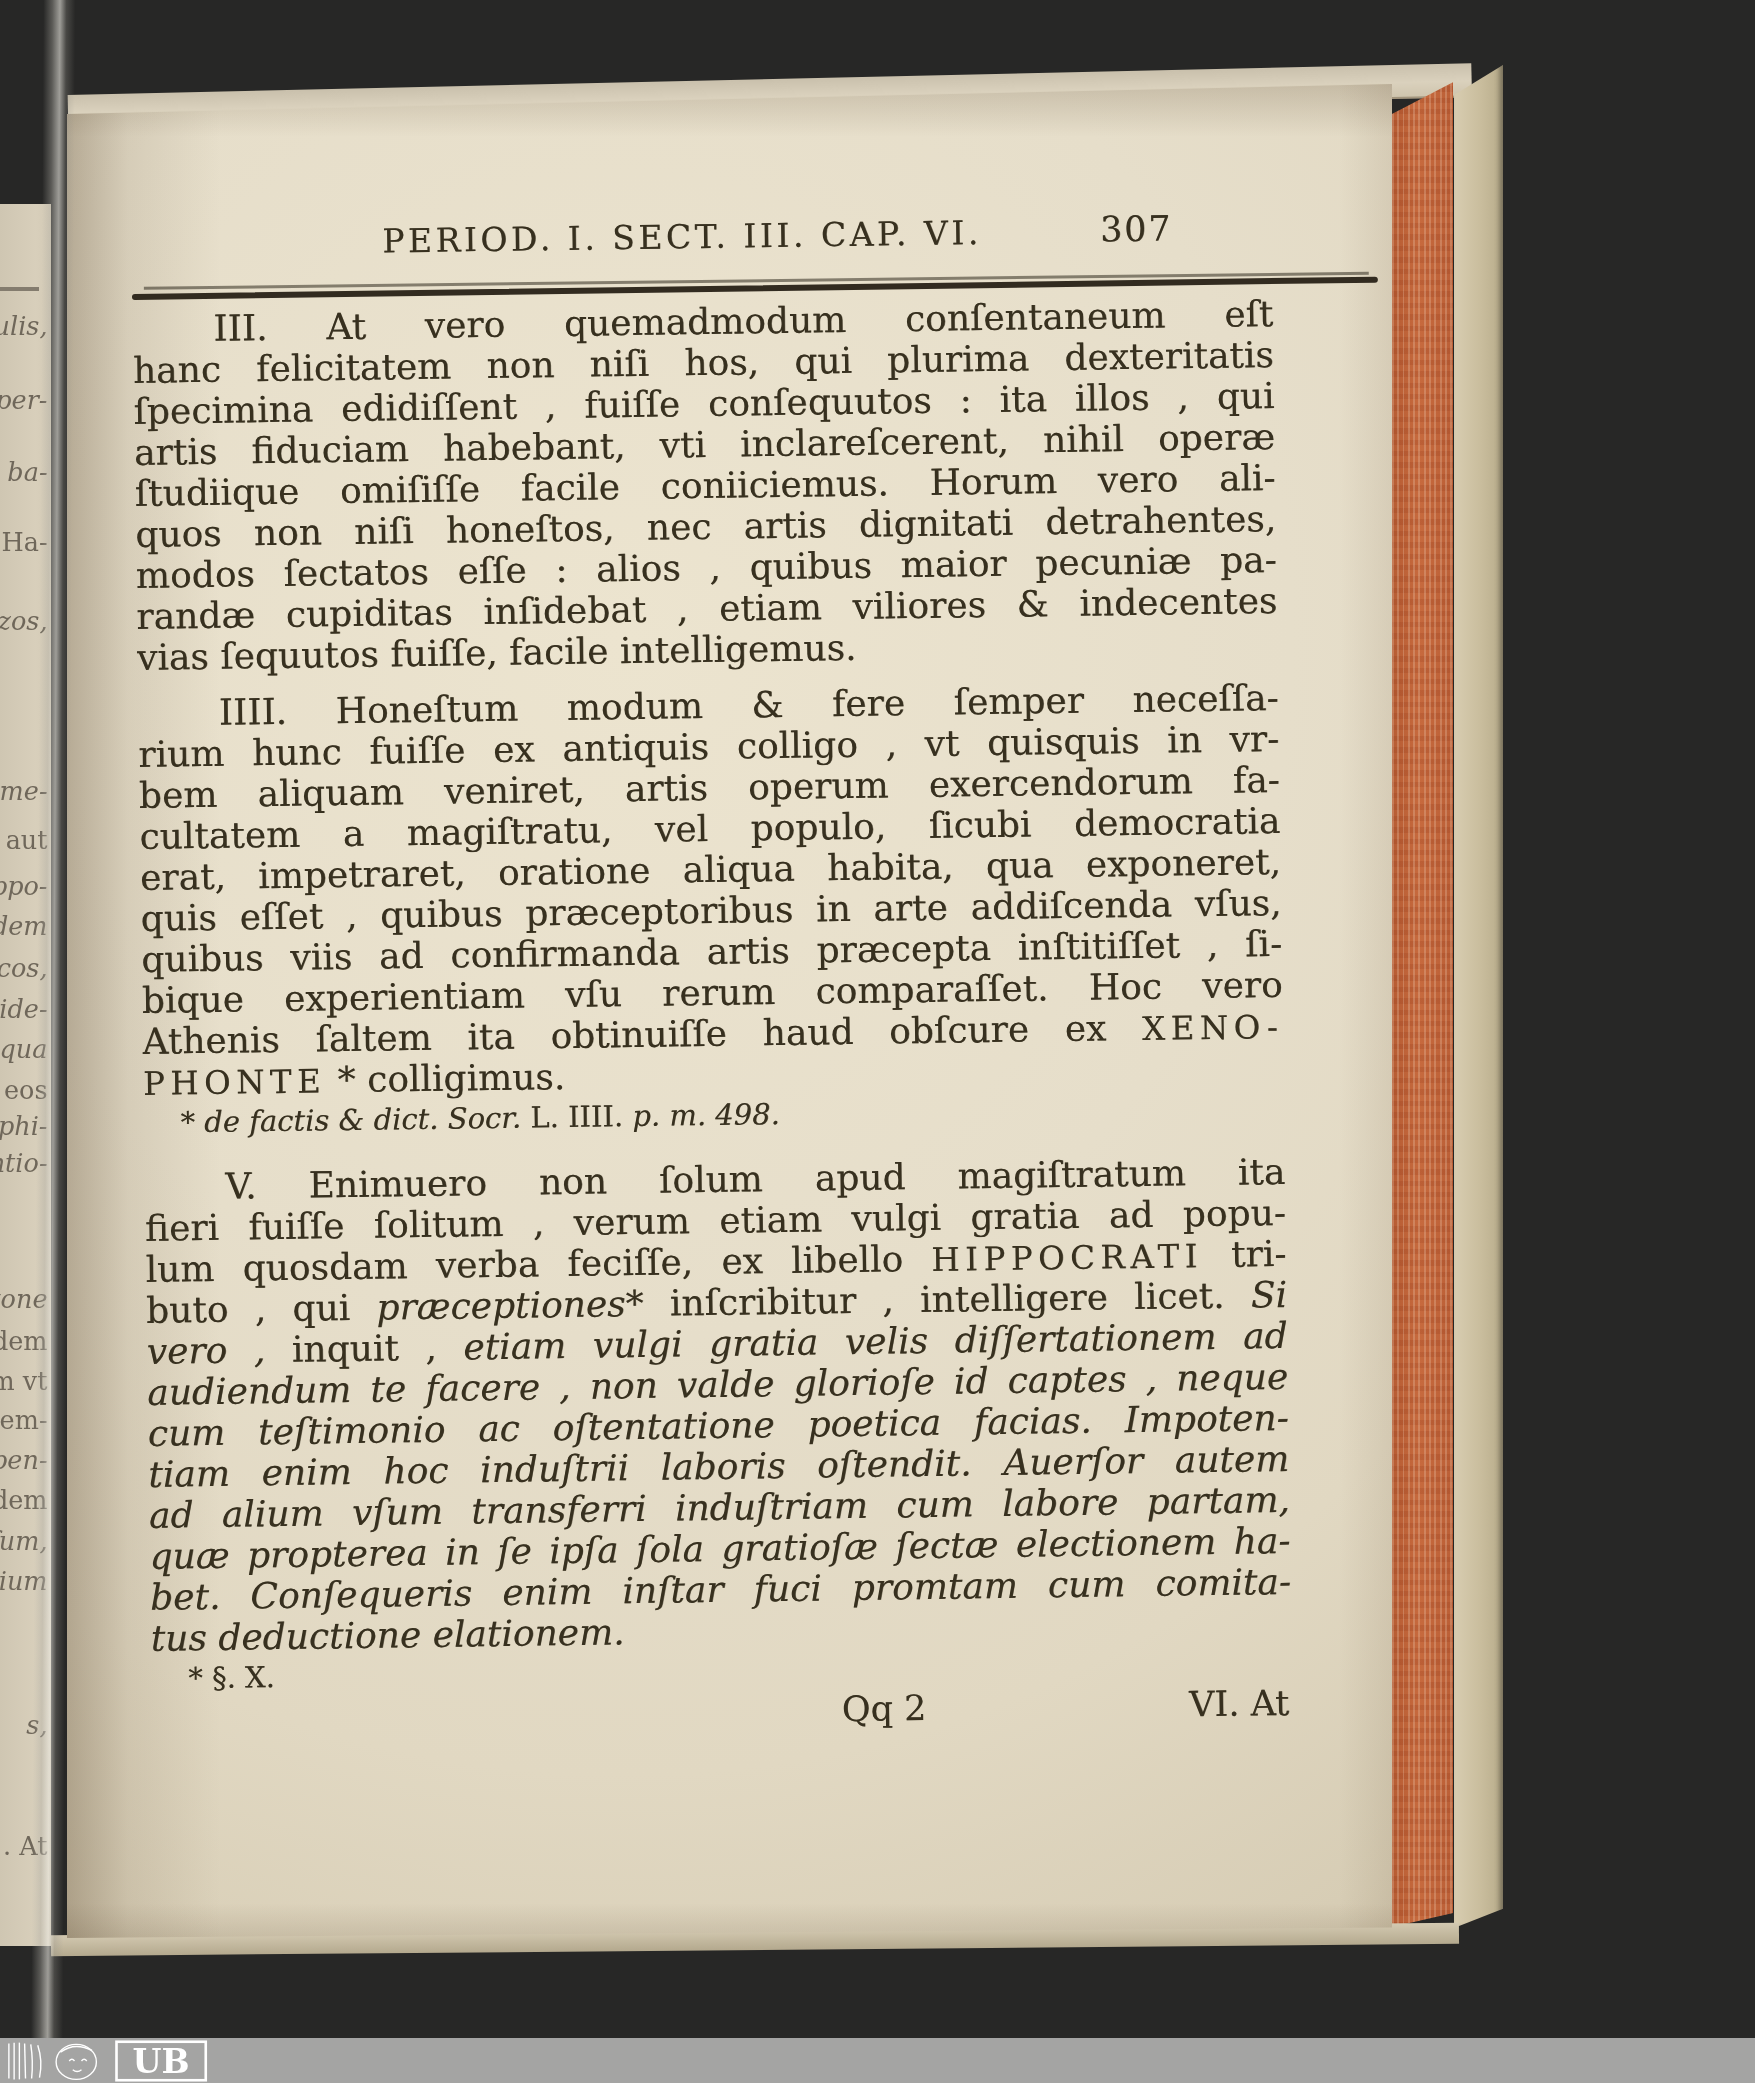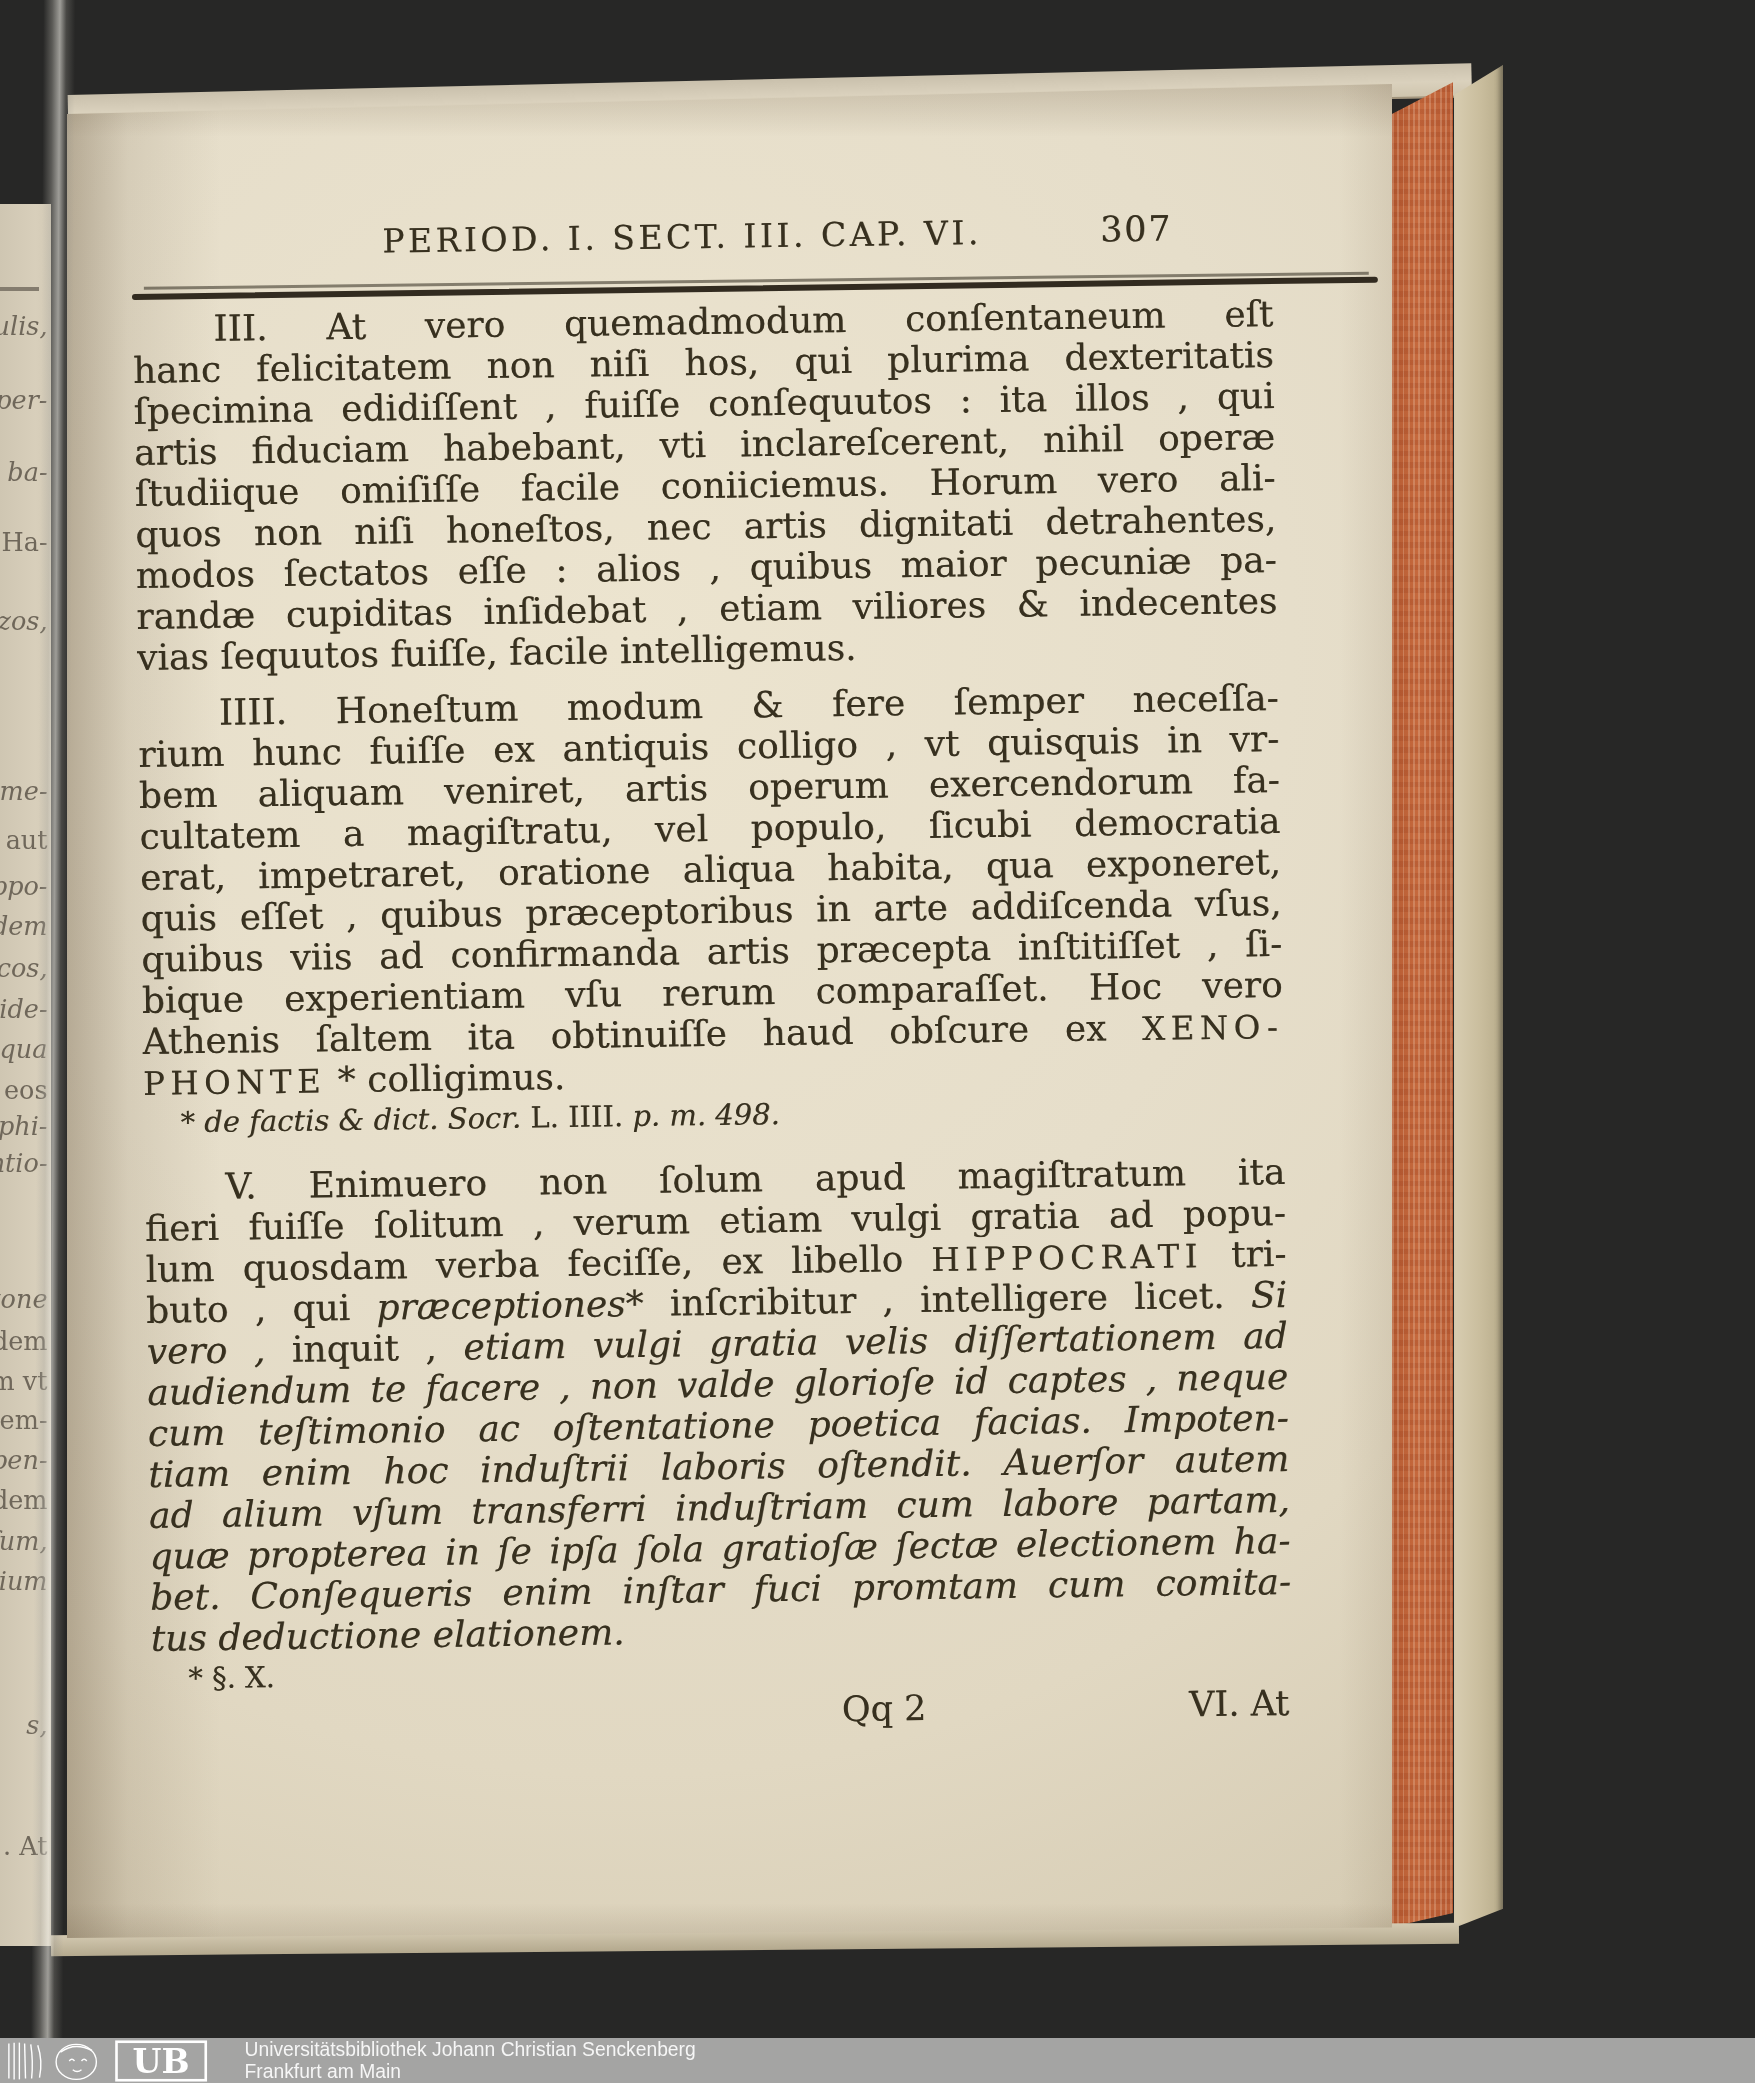--- a/index.html
+++ b/index.html
@@ -190,20 +190,16 @@
         <path d="M30 5 Q33 24 31 44"></path>
         <path d="M38 6 Q44 24 40 43"></path>
         <ellipse cx="82" cy="25" rx="23" ry="20"></ellipse>
         <path d="M64 14 Q80 2 100 12"></path>
         <path d="M74 24 q3 -4 6 0 M88 24 q3 -4 6 0"></path>
         <path d="M78 34 q5 4 10 0"></path>
         <rect x="128" y="2" width="102" height="44" stroke-width="3"></rect>
       </g>
       <text x="179" y="38" text-anchor="middle" fill="#ffffff" font-family="DejaVu Serif, Liberation Serif, serif" font-size="38" font-weight="bold">UB</text>
     </svg>
-    <div class="banner-text">
-      <div>Universitätsbibliothek Johann Christian Senckenberg</div>
-      <div>Frankfurt am Main</div>
-    </div>
   </div>
 
 </div>
 
 
 </body></html>

